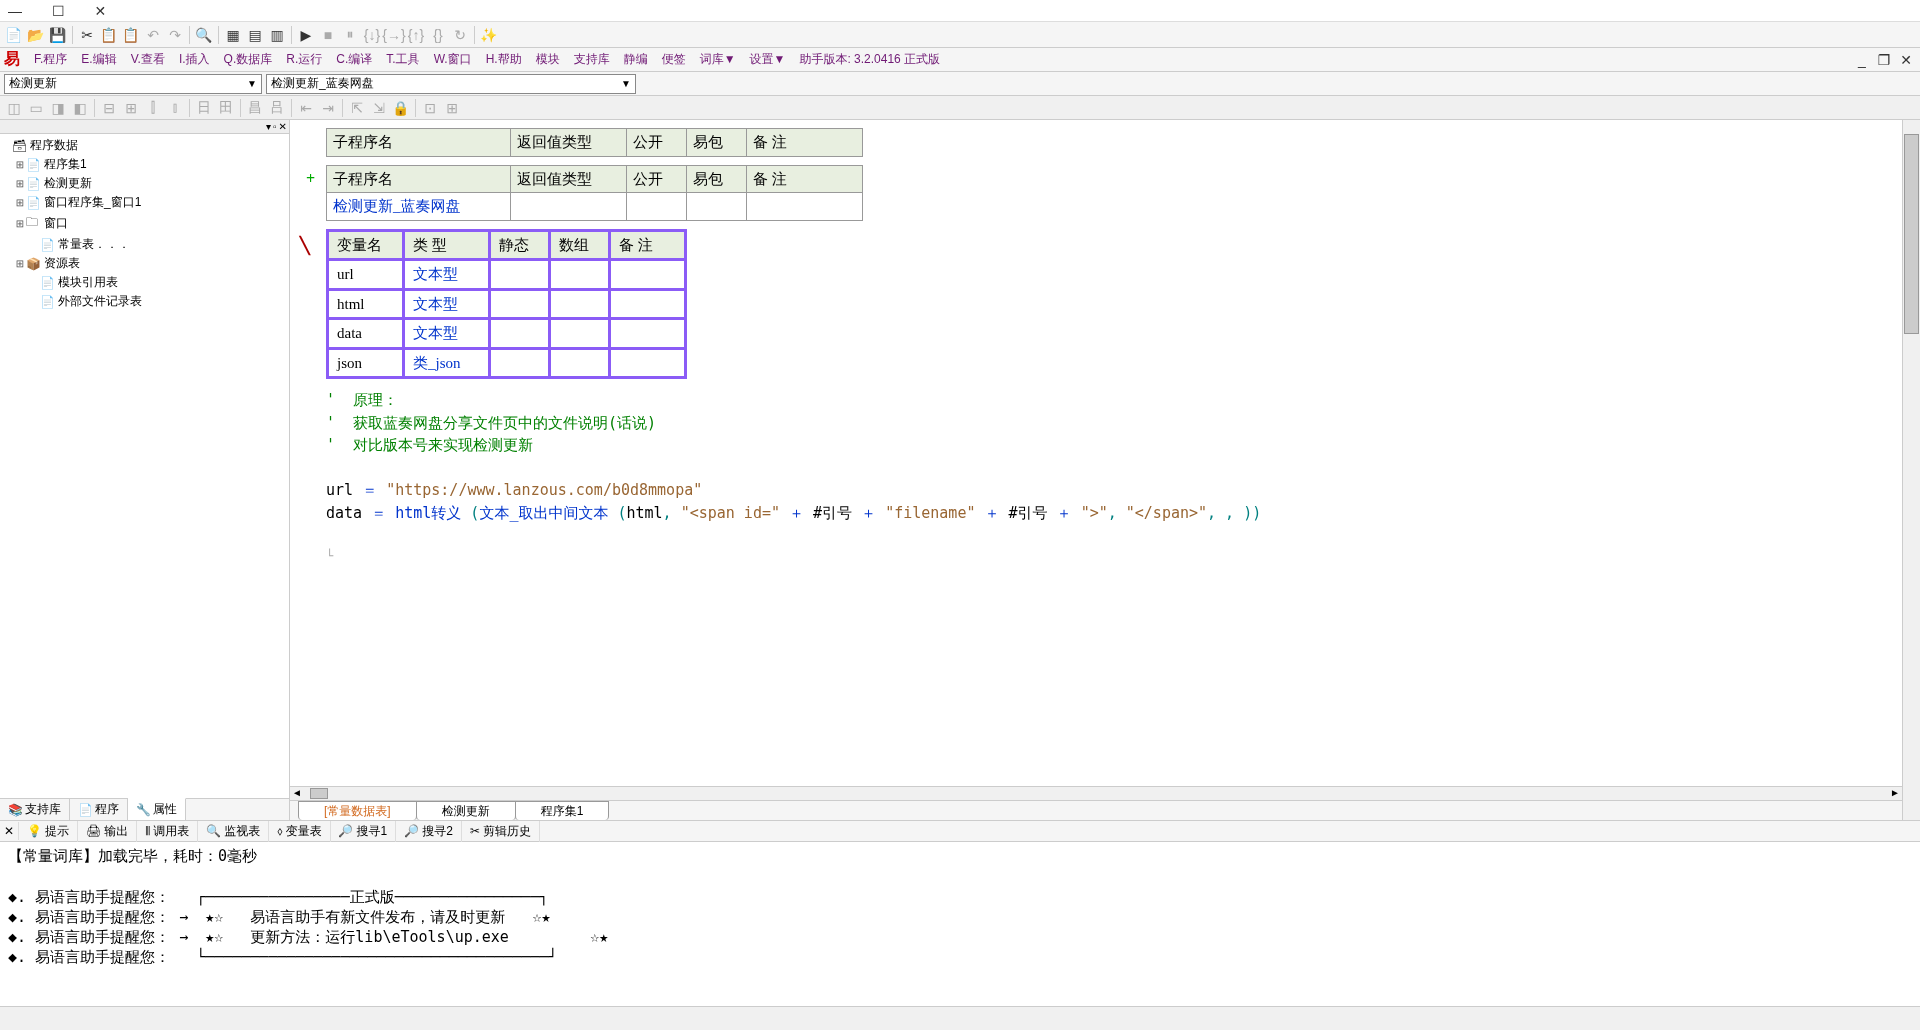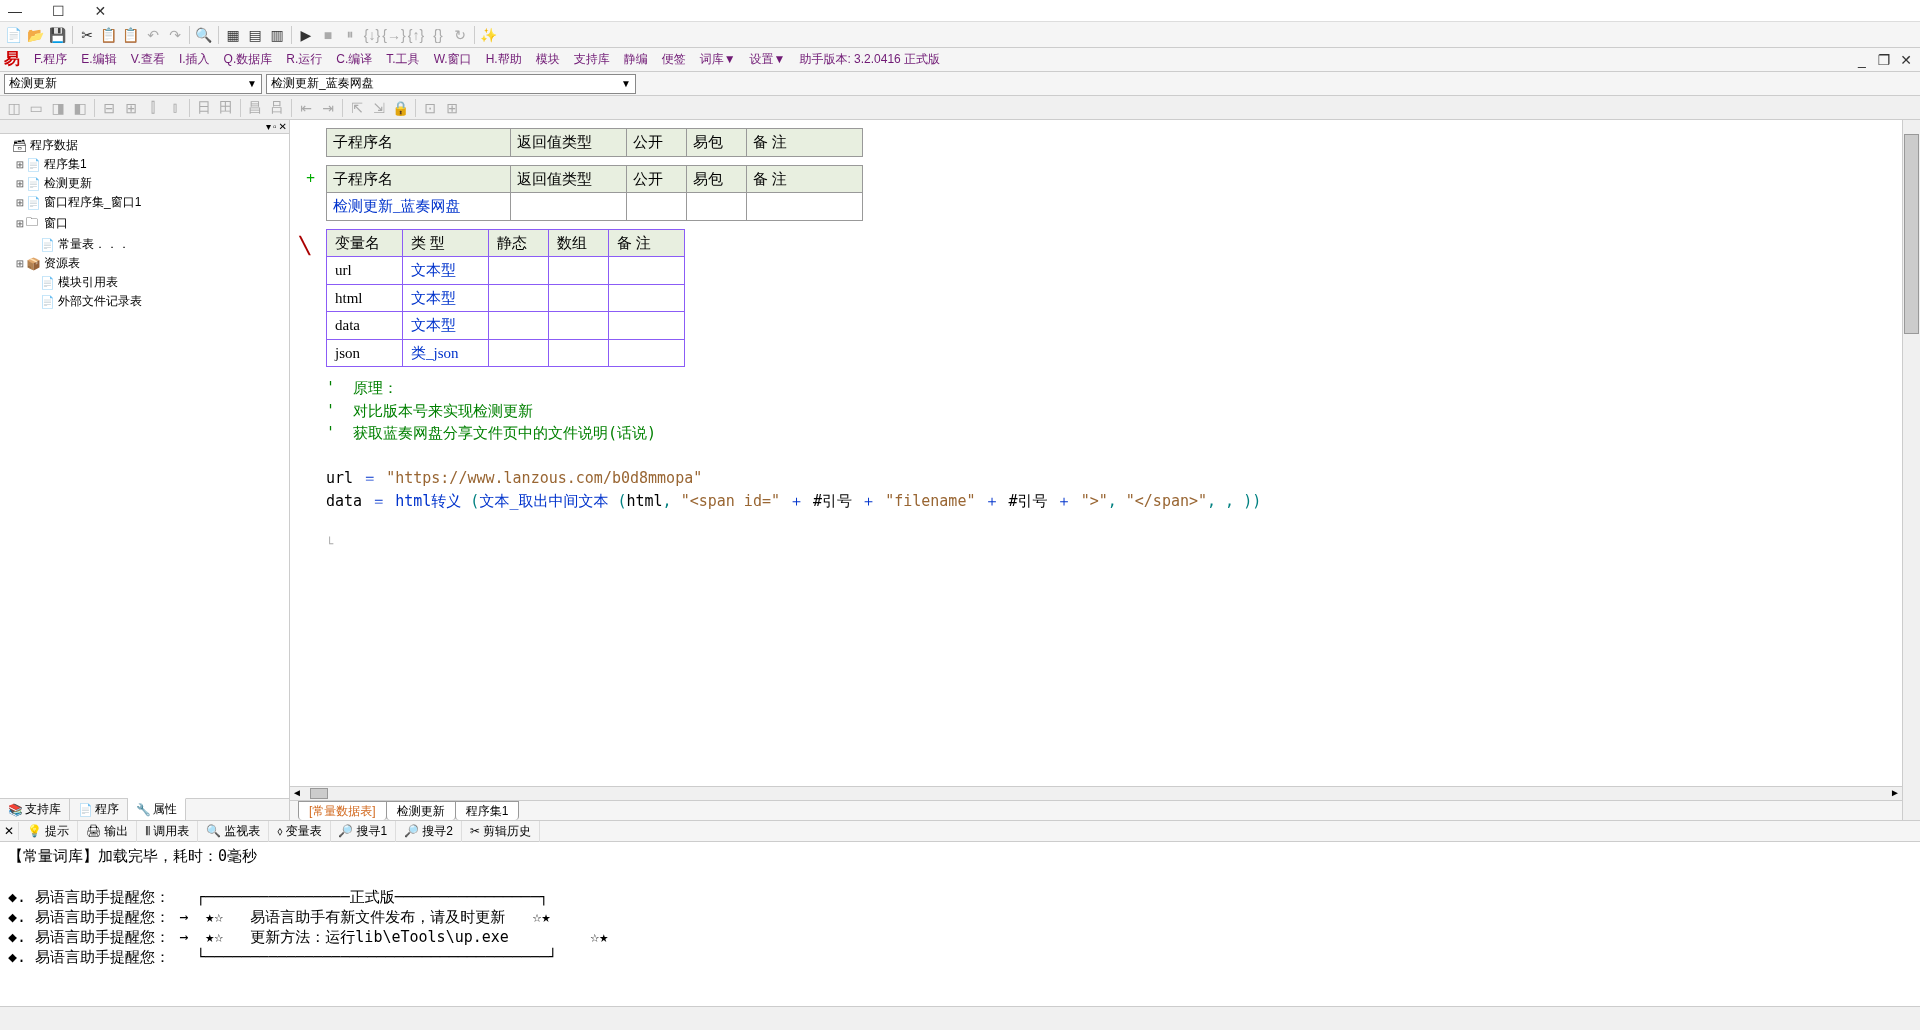--- a/index.html
+++ b/index.html
@@ -37,35 +37,35 @@
 .editor-content { flex: 1; overflow: auto; padding: 8px 20px 8px 36px; position:relative; font-family:"SimSun","Microsoft YaHei"; font-size:15px; line-height:1.5; }
 .etable { border-collapse: collapse; margin-bottom: 8px; }
 .etable th, .etable td { border: 1px solid #999; padding: 2px 6px; text-align: left; height: 22px; }
 .etable th { background: #e8efe0; font-weight: normal; }
 .etable .w1 { width: 184px; }
 .etable .w2 { width: 116px; }
 .etable .w3 { width: 60px; }
 .etable .w4 { width: 60px; }
 .etable .w5 { width: 116px; }
 .vtable { border-collapse: collapse; margin-bottom: 10px; }
-.vtable th, .vtable td { border: 1px solid #8b5cf6; padding: 2px 8px; text-align: left; height: 22px; }
+.vtable th, .vtable td { border: 3px solid #8b5cf6; padding: 2px 8px; text-align: left; height: 22px; }
 .vtable th { background: #e8efe0; font-weight: normal; }
 .vtable .c1{width:76px;} .vtable .c2{width:86px;} .vtable .c3{width:60px;} .vtable .c4{width:60px;} .vtable .c5{width:76px;}
 .gutter-plus { position: absolute; left: 16px; top: 47px; color: #0a0; font-size: 16px; font-weight:bold; }
 .gutter-minus { position: absolute; left: 10px; top: 114px; color: #a00; font-size: 16px; font-weight:bold; }
 .blue { color: #0033cc; }
 .green { color: #008000; }
 .brown { color: #996633; }
 .teal { color: #008080; }
 .codeline { white-space: pre; font-family: Consolas, "SimSun", monospace; font-size: 15px; }
 .tree-guide { color:#aaa; font-size:12px; display:inline-block; white-space:pre; vertical-align:top; line-height:1.5; }
 .editor-scroll { height: 14px; background: #f0f0f0; border-top: 1px solid #ccc; position:relative; }
 .editor-scroll .thumb{ position:absolute; left:20px; top:1px; width:18px; height:11px; background:#ccc; border:1px solid #999;}
 .editor-tabs { height: 20px; background: #f5f5f5; border-top: 1px solid #ccc; display: flex; padding-left: 8px; }
-.etab { padding: 1px 10px; border: 1px solid #999; border-bottom: none; margin-right: -1px; background:#fff; border-radius: 0 0 4px 4px;}
+.etab { padding: 1px 25px; border: 1px solid #999; border-bottom: none; margin-right: -1px; background:#fff; border-radius: 0 0 4px 4px;}
 .etab.orange { color: #d2691e; }
 .etab.active { background: #fff; font-weight:normal; }
 .right-scroll { width:18px; background:#f0f0f0; border-left:1px solid #ccc; position:relative; }
 .right-scroll .thumb{ position:absolute; top:14px; left:1px; width:15px; height:200px; background:#ccc; border:1px solid #999;}
 .bottom-tabs { height: 22px; background: #f5f5f5; border-top: 1px solid #ccc; border-bottom:1px solid #ccc; display: flex; align-items: center; }
 .btab { padding: 2px 8px; display: flex; align-items: center; gap: 3px; border-right:1px solid #ddd; }
 .btab .bicon { font-size:12px; }
 .btab.close { padding:2px 4px; }
 .console { height: 164px; background: #fff; overflow: auto; padding: 4px 8px; font-family: "SimSun", monospace; font-size: 15px; line-height:1.35; }
 .status-bar { height: 22px; background: #f0f0f0; border-top: 1px solid #ccc; }
@@ -320,22 +320,22 @@
               <td>json</td>
               <td class="blue">类_json</td>
               <td></td>
               <td></td>
               <td></td>
             </tr>
           </tbody>
       </table>
 
       <div class="green codeline">'  原理：</div>
+      <div class="green codeline">'  获取蓝奏网盘分享文件页中的文件说明(话说)</div>
       <div class="green codeline">'  对比版本号来实现检测更新</div>
-      <div class="green codeline">'  获取蓝奏网盘分享文件页中的文件说明(话说)</div>
       <div class="codeline">&nbsp;</div>
 
       <div class="codeline"><span>url </span><span class="blue">＝</span><span class="brown"> "https://www.lanzous.com/b0d8mmopa"</span></div>
       <div class="codeline"><span>data </span><span class="blue">＝</span><span class="blue"> html转义 </span><span class="teal">(</span><span class="blue">文本_取出中间文本 </span><span class="teal">(</span><span>html</span><span class="teal">, </span><span class="brown">"&lt;span id="</span><span class="blue"> ＋ </span><span>#引号</span><span class="blue"> ＋ </span><span class="brown">"filename"</span><span class="blue"> ＋ </span><span>#引号</span><span class="blue"> ＋ </span><span class="brown">"&gt;"</span><span class="teal">, </span><span class="brown">"&lt;/span&gt;"</span><span class="teal">, , </span><span class="teal">))</span></div>
       <div class="codeline">&nbsp;</div>
       <div class="codeline"><span class="tree-guide">└</span></div>
     </div>
     <div class="editor-scroll">
         <span style="position:absolute;left:2px;font-size:10px;">◄</span>
         <span class="thumb"></span>

